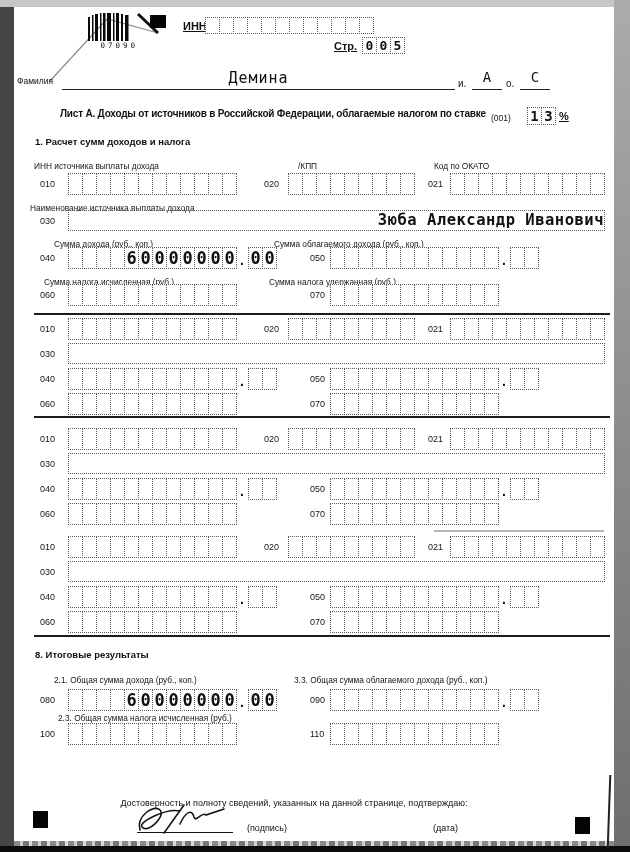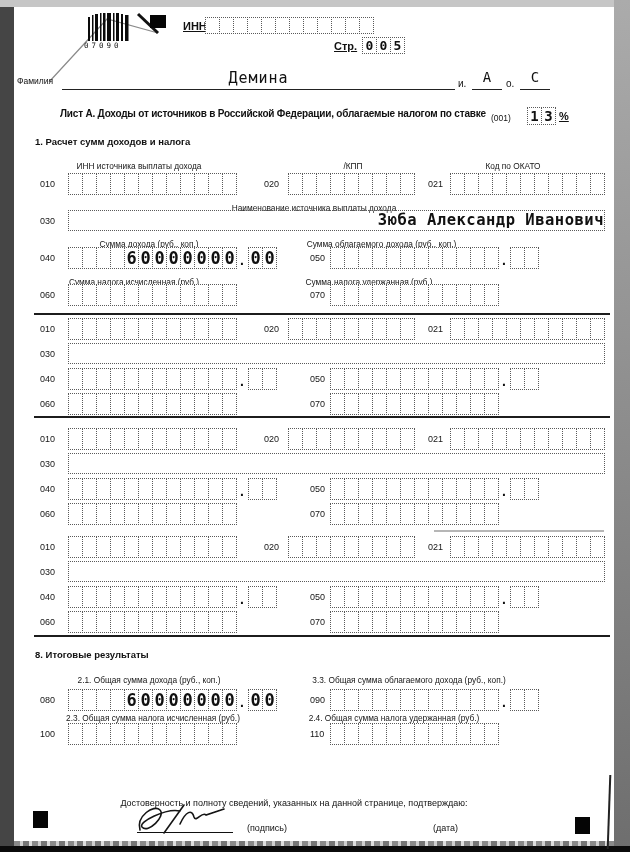--- a/index.html
+++ b/index.html
@@ -10,21 +10,21 @@
   .stage{position:absolute;inset:0;}
   .frame-top{position:absolute;left:0;top:0;width:630px;height:7px;background:#c6c6c6;}
   .frame-left{position:absolute;left:0;top:7px;width:14px;height:845px;background:#454545;}
   .frame-right{position:absolute;left:614px;top:0;width:16px;height:852px;background:linear-gradient(#ababab,#6e6e6e);}
   .frame-speckle{position:absolute;left:14px;top:841px;width:600px;height:5px;
     background:repeating-linear-gradient(90deg,#8a8a8a 0 6px,#cfcfcf 6px 9px,#777 9px 15px,#ddd 15px 18px);}
   .frame-bottom{position:absolute;left:0;top:846px;width:630px;height:6px;background:#0b0b0b;}
   .page{position:absolute;left:14px;top:7px;width:600px;height:834px;background:#fff;}
 
   .abs{position:absolute;}
-  .lbl{font-size:8.3px;color:#151515;text-align:center;white-space:nowrap;}
+  .lbl{font-size:8.3px;color:#151515;text-align:left;white-space:nowrap;}
   .code{font-size:9px;color:#151515;white-space:nowrap;}
   .bold{font-weight:bold;text-decoration:underline;}
   .mono{font-family:"DejaVu Sans Mono","Liberation Mono",monospace;}
 
   .cells{display:flex;}
   .cell{
     box-sizing:border-box;width:15px;height:22px;margin-right:-1px;
     border:1px dotted #5a5a5a;background:#fff;text-align:center;
     font-family:"DejaVu Sans Mono","Liberation Mono",monospace;
     font-weight:bold;font-size:15px;line-height:20px;color:#101010;
@@ -70,21 +70,21 @@
         <rect x="9" y="1" width="3" height="27"></rect>
           <rect x="14" y="0" width="1.5" height="28"></rect>
         <rect x="17" y="0" width="2.5" height="28"></rect>
           <rect x="21" y="0" width="4" height="28"></rect>
         <rect x="27" y="0" width="1.5" height="28"></rect>
           <rect x="30" y="0" width="3" height="28"></rect>
         <rect x="35" y="1" width="2" height="27"></rect>
           <rect x="39" y="2" width="3.5" height="26"></rect>
       </g>
     </svg>
-    <div class="abs mono" style="left:70px;top:34px;width:54px;font-size:7.5px;letter-spacing:3px;text-align:left">07090</div>
+    <div class="abs mono" style="left:70px;top:34px;width:54px;font-size:7.5px;letter-spacing:3px;text-align:right">07090</div>
 
     <div class="abs sq" style="left:136px;top:8px;width:16px;height:13px"></div>
 
     <span class="abs bold" style="left:169px;top:13px;font-size:11px">ИНН</span>
     <span class="abs cells sm" style="left:191px;top:10px">
         <span class="cell"></span>
         <span class="cell"></span>
         <span class="cell"></span>
         <span class="cell"></span>
         <span class="cell"></span>
@@ -640,21 +640,20 @@
         <span class="cell"></span>
         <span class="cell"></span>
       </span>
     <span class="abs dot" style="left:488px;top:688px">.</span>
     <span class="abs cells" style="left:496px;top:682px">
         <span class="cell"></span>
         <span class="cell"></span>
       </span>
 
     <div class="abs lbl" style="left:44px;top:706px;width:190px">2.3. Общая сумма налога исчисленная (руб.)</div>
-    <div class="abs lbl" style="left:270px;top:706px;width:220px">2.4. Общая сумма налога удержанная (руб.)</div>
     <span class="abs code" style="left:26px;top:722px">100</span>
     <span class="abs cells" style="left:54px;top:716px">
         <span class="cell"></span>
         <span class="cell"></span>
         <span class="cell"></span>
         <span class="cell"></span>
         <span class="cell"></span>
         <span class="cell"></span>
         <span class="cell"></span>
         <span class="cell"></span>

